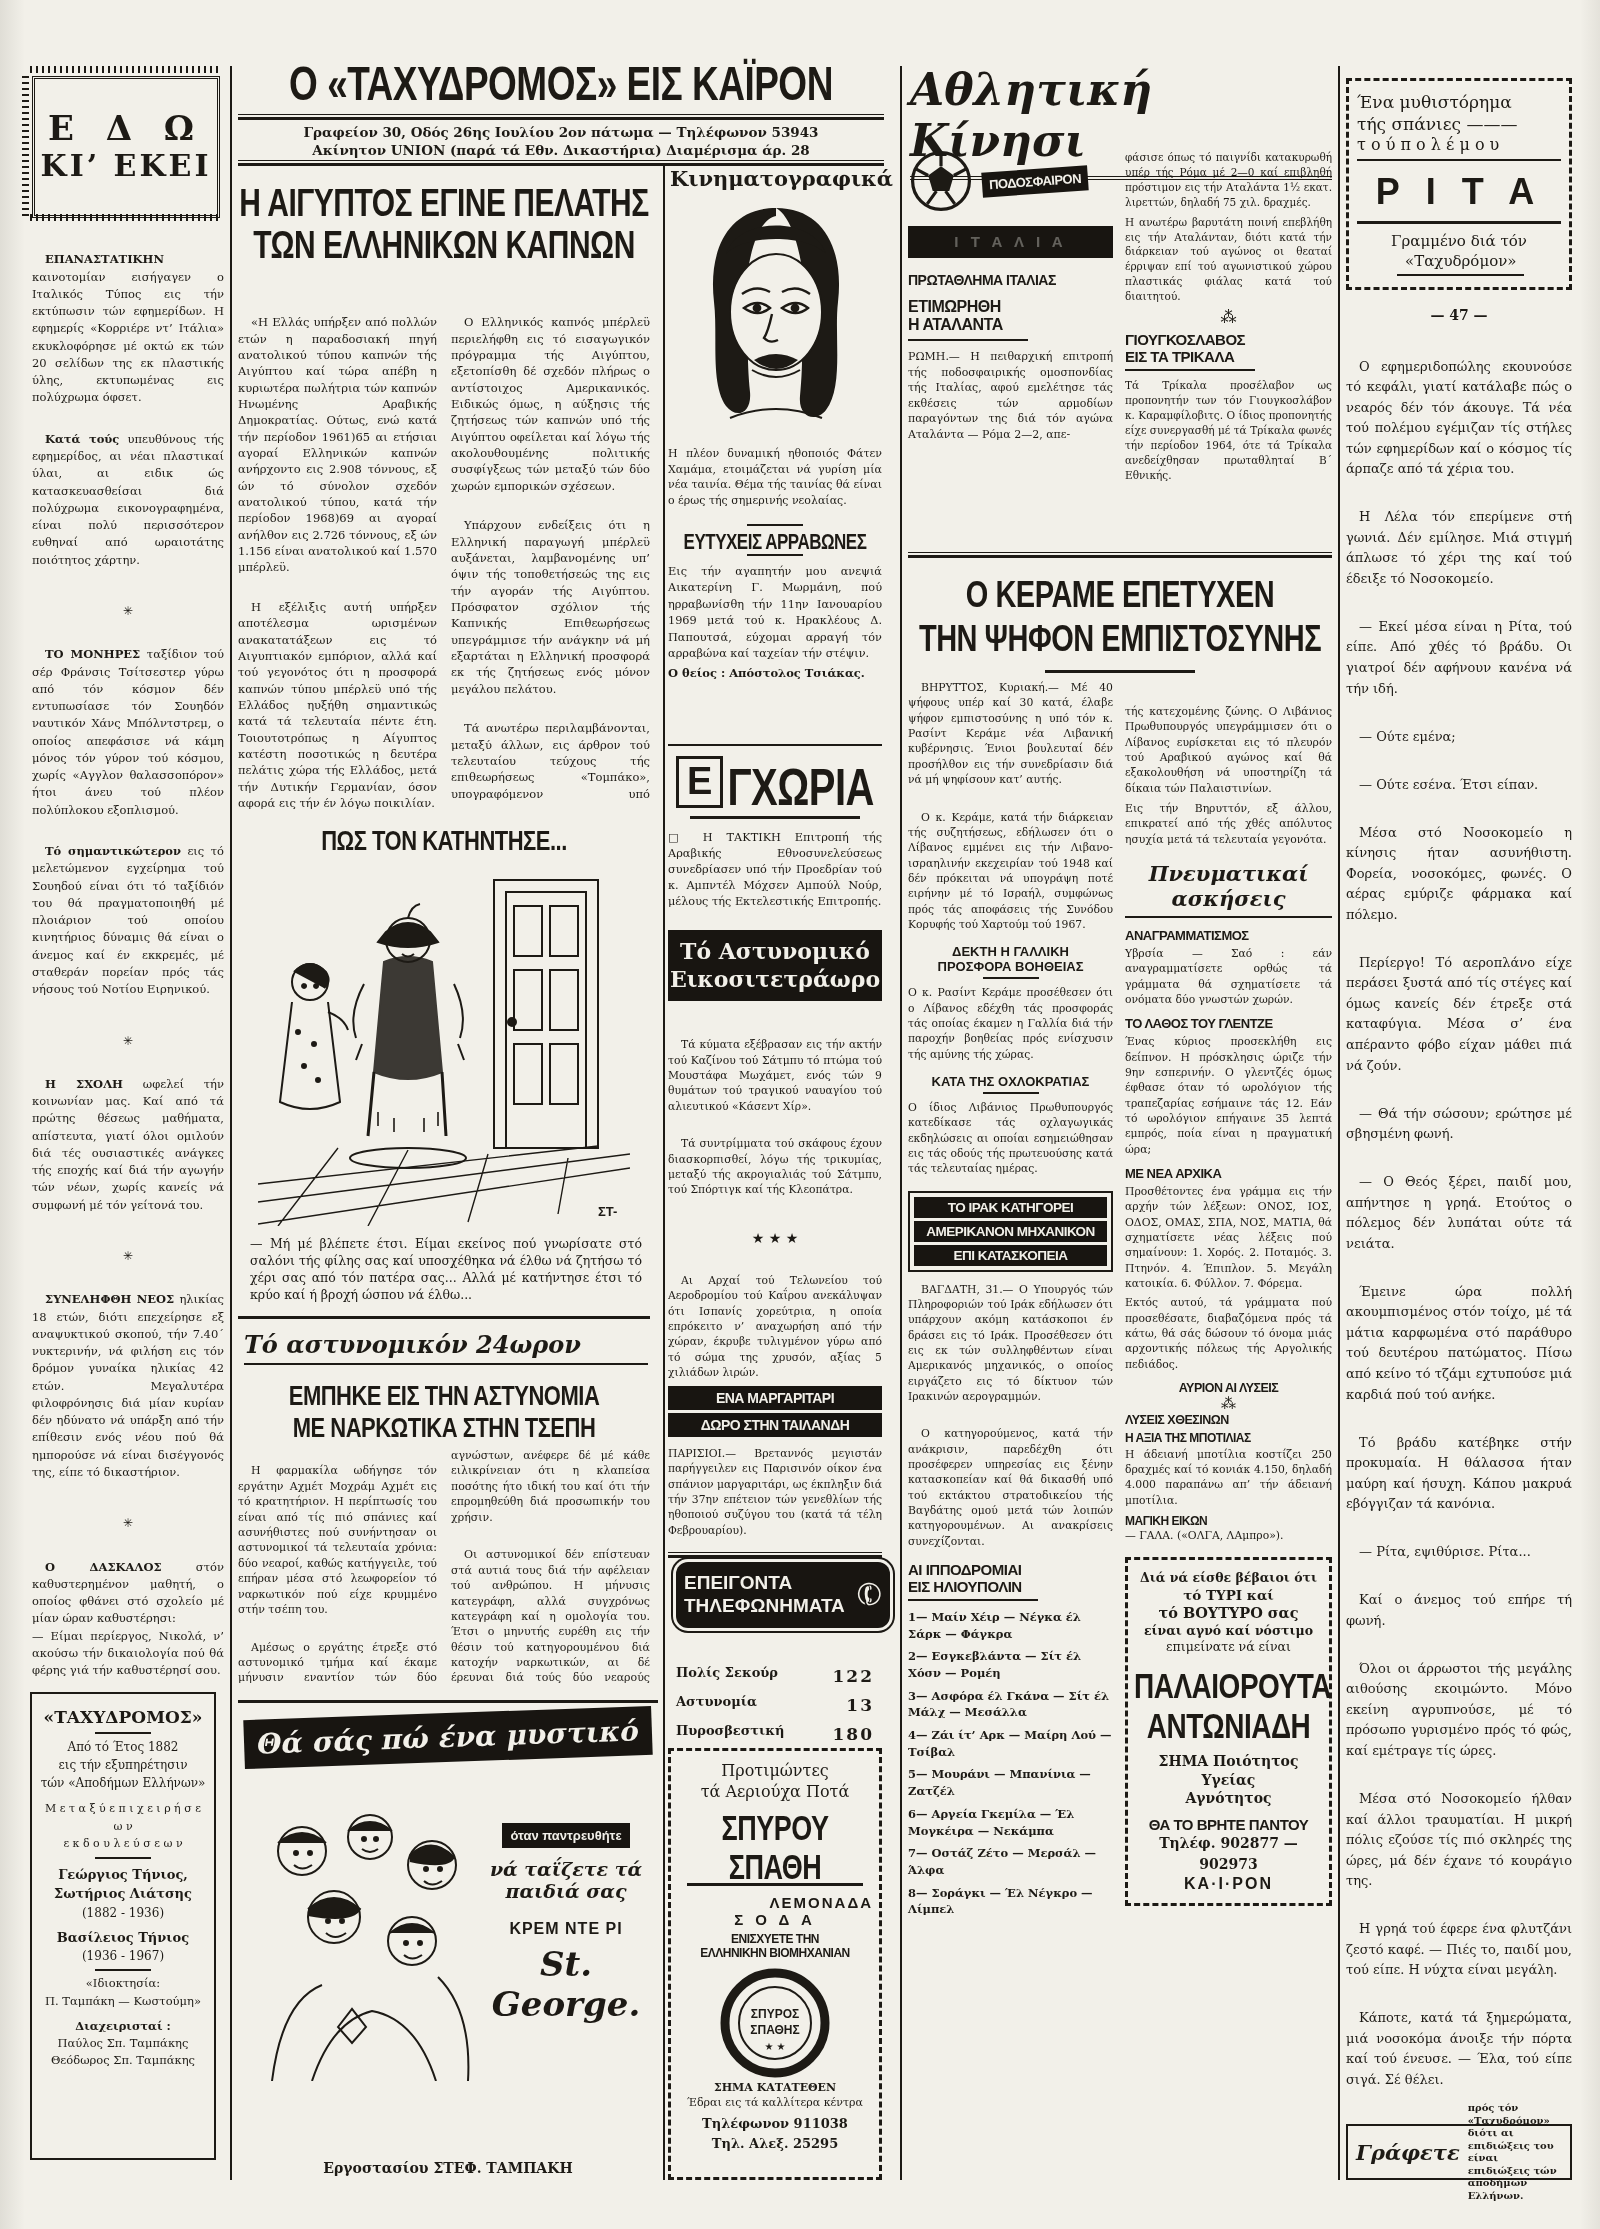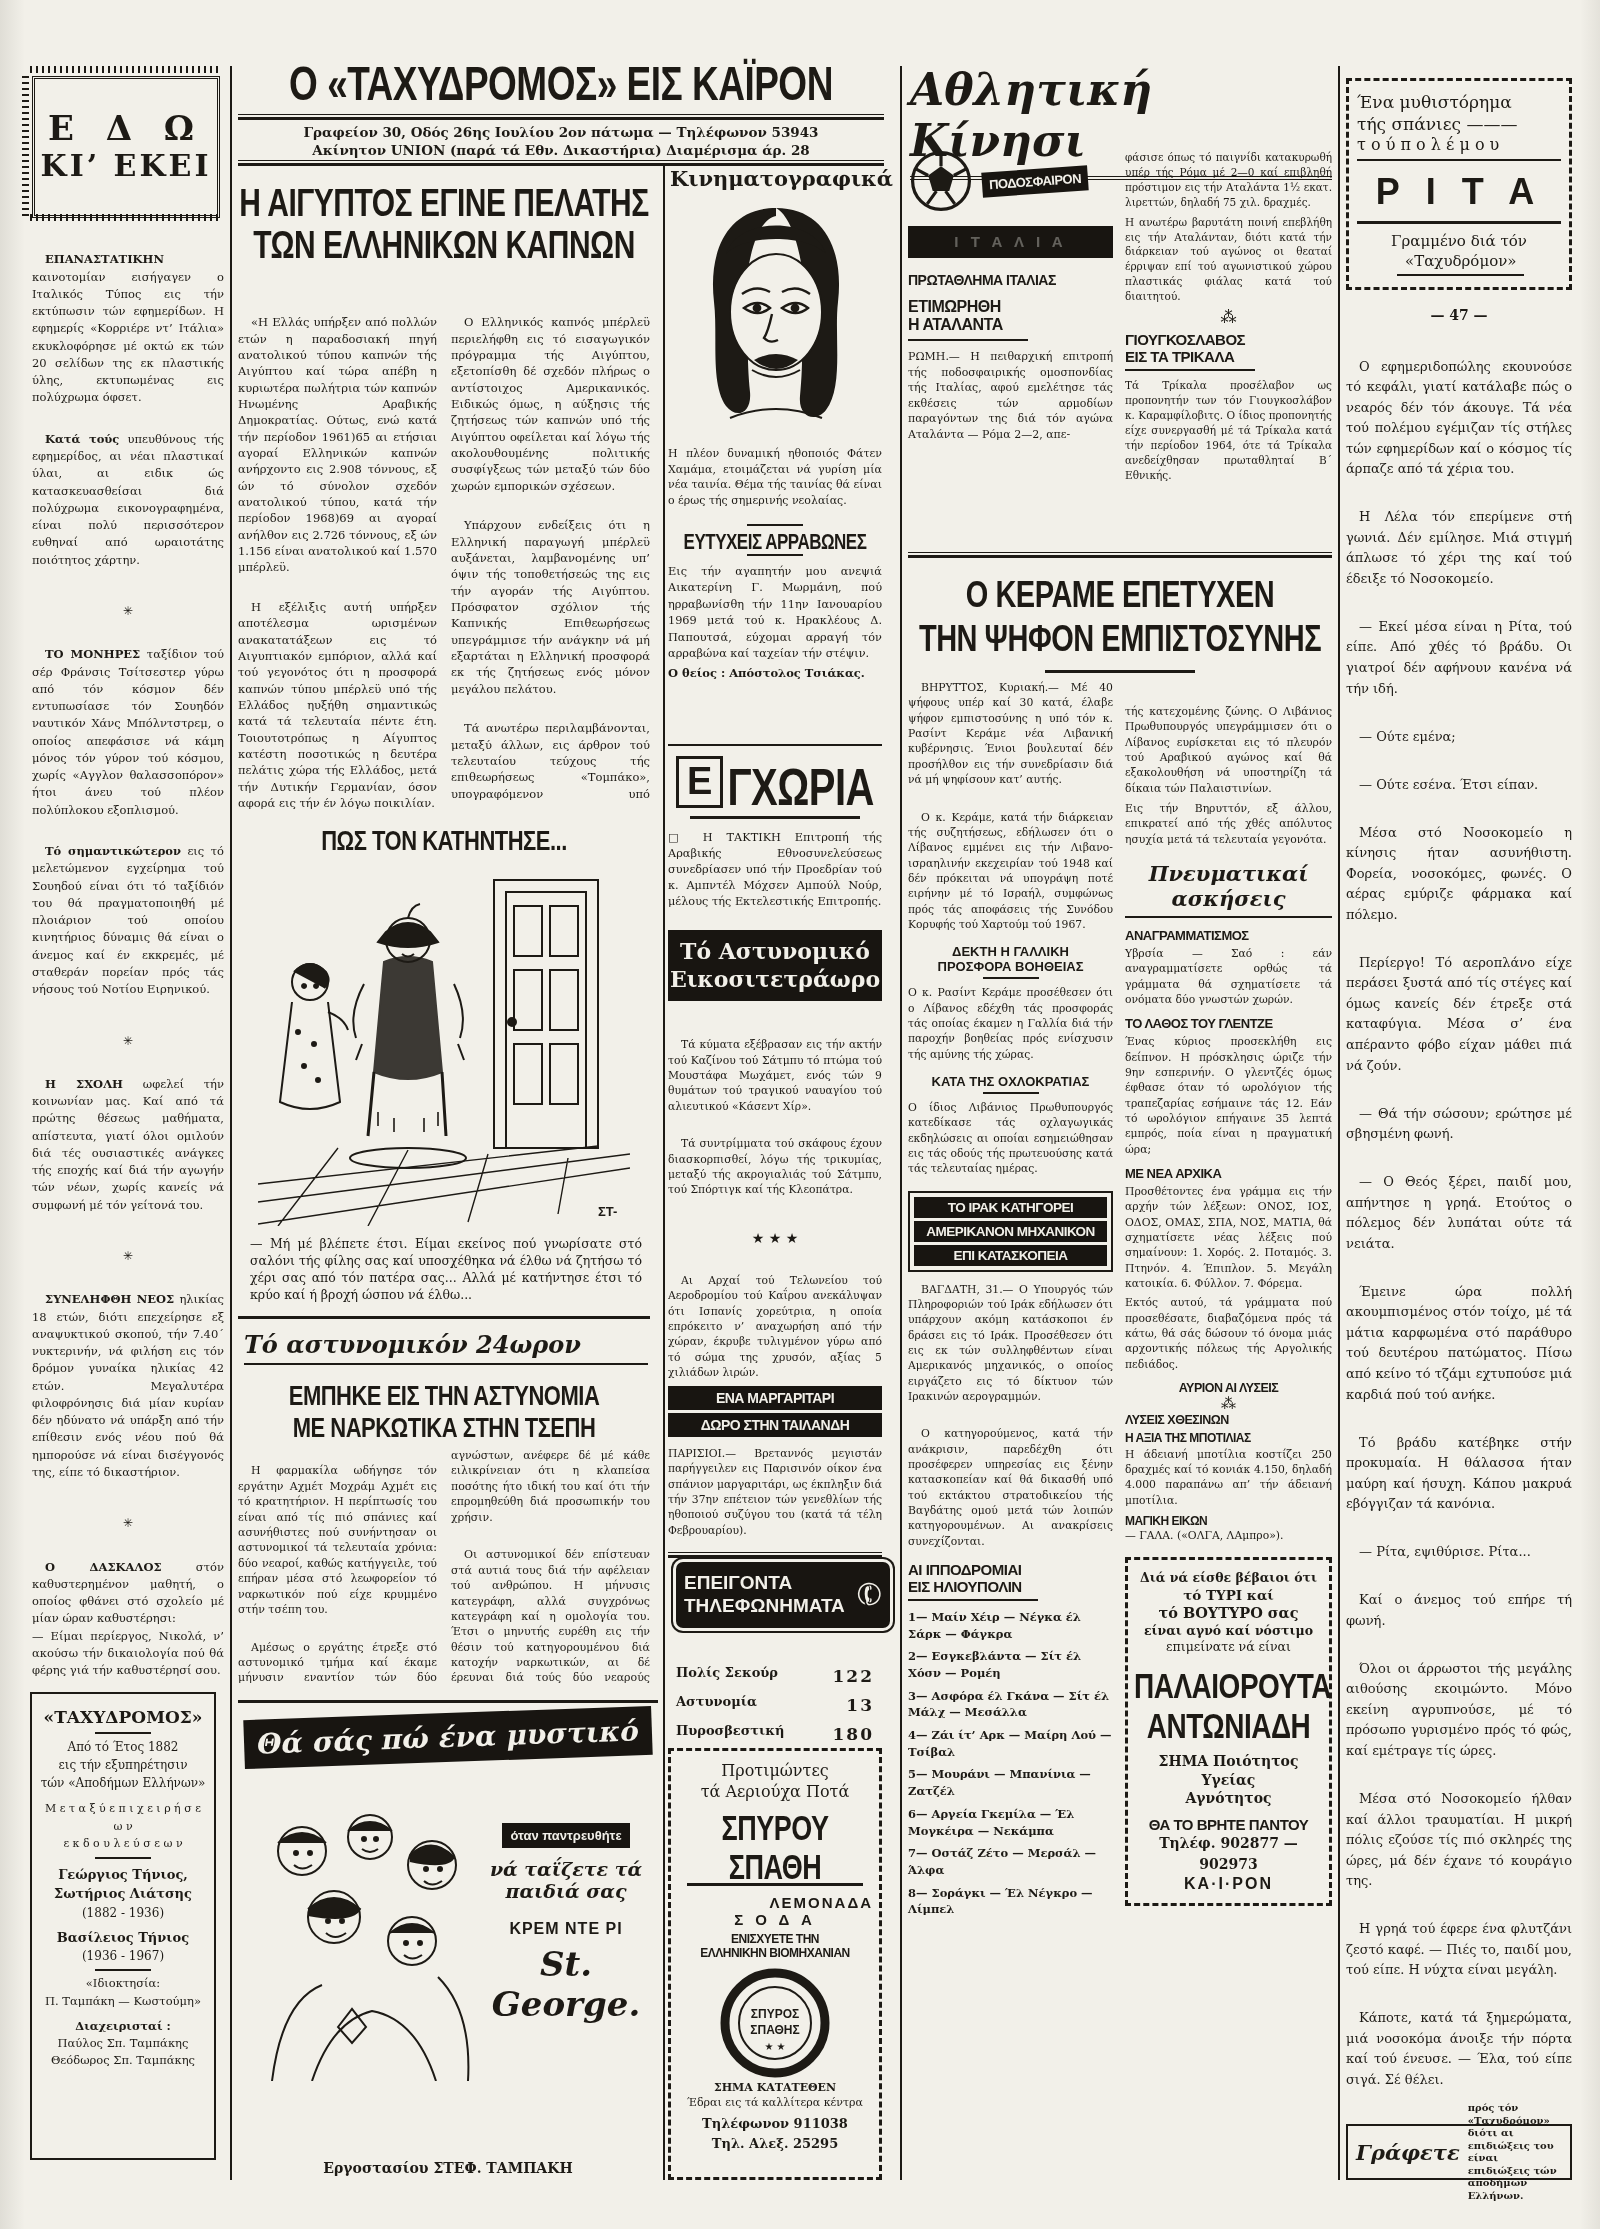--- a/index.html
+++ b/index.html
@@ -257,21 +257,21 @@
     <p class="pp">Αι Αρχαί τού Τελωνείου τού Αεροδρομίου τού Καΐρου ανεκάλυψαν ότι Ισπανίς χορεύτρια, η οποία επρόκειτο ν’ αναχωρήση από τήν χώραν, έκρυβε τυλιγμένον γύρω από τό σώμα της χρυσόν, αξίας 5 χιλιάδων λιρών.</p>
   </div>
 
   <div class="abs" style="left:668px;top:1386px;width:214px;">
     <div class="banner hl ctr" style="font-size:14px;padding:4px 0;margin-bottom:3px;">ΕΝΑ ΜΑΡΓΑΡΙΤΑΡΙ</div>
     <div class="banner hl ctr" style="font-size:14px;padding:4px 0;">ΔΩΡΟ ΣΤΗΝ ΤΑΙΛΑΝΔΗ</div>
   </div>
   <div class="abs t" style="left:668px;top:1446px;width:214px;font-size:10.8px;">ΠΑΡΙΣΙΟΙ.— Βρεταννός μεγιστάν παρήγγειλεν εις Παρισινόν οίκον ένα σπάνιον μαργαριτάρι, ως έκπληξιν διά τήν 37ην επέτειον τών γενεθλίων τής ηθοποιού συζύγου του (κατά τά τέλη Φεβρουαρίου).</div>
 
   <div class="abs drule" style="left:668px;top:1552px;width:214px;"></div>
-  <div class="abs banner" style="left:676px;top:1562px;width:198px;padding:10px 8px;border-radius:7px;box-shadow:0 0 0 3px #f2f0e9,0 0 0 5px #1d1a15;">
+  <div class="abs banner" style="left:676px;top:1562px;width:198px;padding:10px 8px;border-radius:12px;box-shadow:0 0 0 3px #f2f0e9,0 0 0 5px #1d1a15;">
     <div style="display:flex;align-items:center;justify-content:space-between;">
       <div>
         <div style="font:bold 19px/1.2 'Liberation Sans',sans-serif;">ΕΠΕΙΓΟΝΤΑ</div>
         <div style="font:bold 19px/1.2 'Liberation Sans',sans-serif;">ΤΗΛΕΦΩΝΗΜΑΤΑ</div>
       </div>
       <div style="font-size:30px;transform:rotate(-25deg);">✆</div>
     </div>
   </div>
   <div class="abs" style="left:676px;top:1662px;width:198px;">
     <div style="display:flex;justify-content:space-between;font:bold 13px/1.7 'DejaVu Serif',serif;">
@@ -329,21 +329,21 @@
     <div class="t" style="font-size:11px;">ΡΩΜΗ.— Η πειθαρχική επιτροπή τής ποδοσφαιρικής ομοσπονδίας τής Ιταλίας, αφού εμελέτησε τάς εκθέσεις τών αρμοδίων παραγόντων της διά τόν αγώνα Αταλάντα — Ρόμα 2—2, απε-</div>
   </div>
 
   <div class="abs" style="left:1125px;top:150px;width:207px;">
     <div class="t" style="font-size:10.5px;">φάσισε όπως τό παιγνίδι κατακυρωθή υπέρ τής Ρόμα μέ 2—0 καί επιβληθή πρόστιμον εις τήν Αταλάντα 1½ εκατ. λιρεττών, δηλαδή 75 χιλ. δραχμές.</div>
     <div class="t" style="font-size:10.5px;margin-top:5px;">Η ανωτέρω βαρυτάτη ποινή επεβλήθη εις τήν Αταλάνταν, διότι κατά τήν διάρκειαν τού αγώνος οι θεαταί έρριψαν επί τού αγωνιστικού χώρου πλαστικάς φιάλας κατά τού διαιτητού.</div>
     <div class="ctr" style="font-size:16px;margin:4px 0;">⁂</div>
     <div class="hl" style="font-size:15px;">ΓΙΟΥΓΚΟΣΛΑΒΟΣ</div>
     <div class="hl" style="font-size:15px;">ΕΙΣ ΤΑ ΤΡΙΚΑΛΑ</div>
     <div class="rule" style="width:130px;height:2px;margin:4px 0 7px;"></div>
-    <div class="t" style="font-size:10.5px;">Τά Τρίκαλα προσέλαβον ως προπονητήν των τόν Γιουγκοσλάβον κ. Καραμφίλοβιτς. Ο ίδιος προπονητής είχε συνεργασθή μέ τά Τρίκαλα κατά τήν περίοδον 1964, ότε τά Τρίκαλα ανεδείχθησαν πρωταθληταί Β΄ Εθνικής.</div>
+    <div class="t" style="font-size:10.5px;">Τά Τρίκαλα προσέλαβον ως προπονητήν των τόν Γιουγκοσλάβον κ. Καραμφίλοβιτς. Ο ίδιος προπονητής είχε συνεργασθή μέ τά Τρίκαλα φωνές τήν περίοδον 1964, ότε τά Τρίκαλα ανεδείχθησαν πρωταθληταί Β΄ Εθνικής.</div>
   </div>
 
   <div class="abs drule" style="left:908px;top:552px;width:424px;"></div>
   <div class="abs" style="left:908px;top:566px;width:424px;">
     <div class="hl cond ctr" style="font-size:29px;line-height:44px;">Ο ΚΕΡΑΜΕ ΕΠΕΤΥΧΕΝ</div>
     <div class="hl cond ctr" style="font-size:29px;line-height:44px;">ΤΗΝ ΨΗΦΟΝ ΕΜΠΙΣΤΟΣΥΝΗΣ</div>
     <div class="rule" style="width:150px;height:3px;margin:16px auto 0;"></div>
   </div>
 
   <div class="abs" style="left:908px;top:680px;width:205px;">

